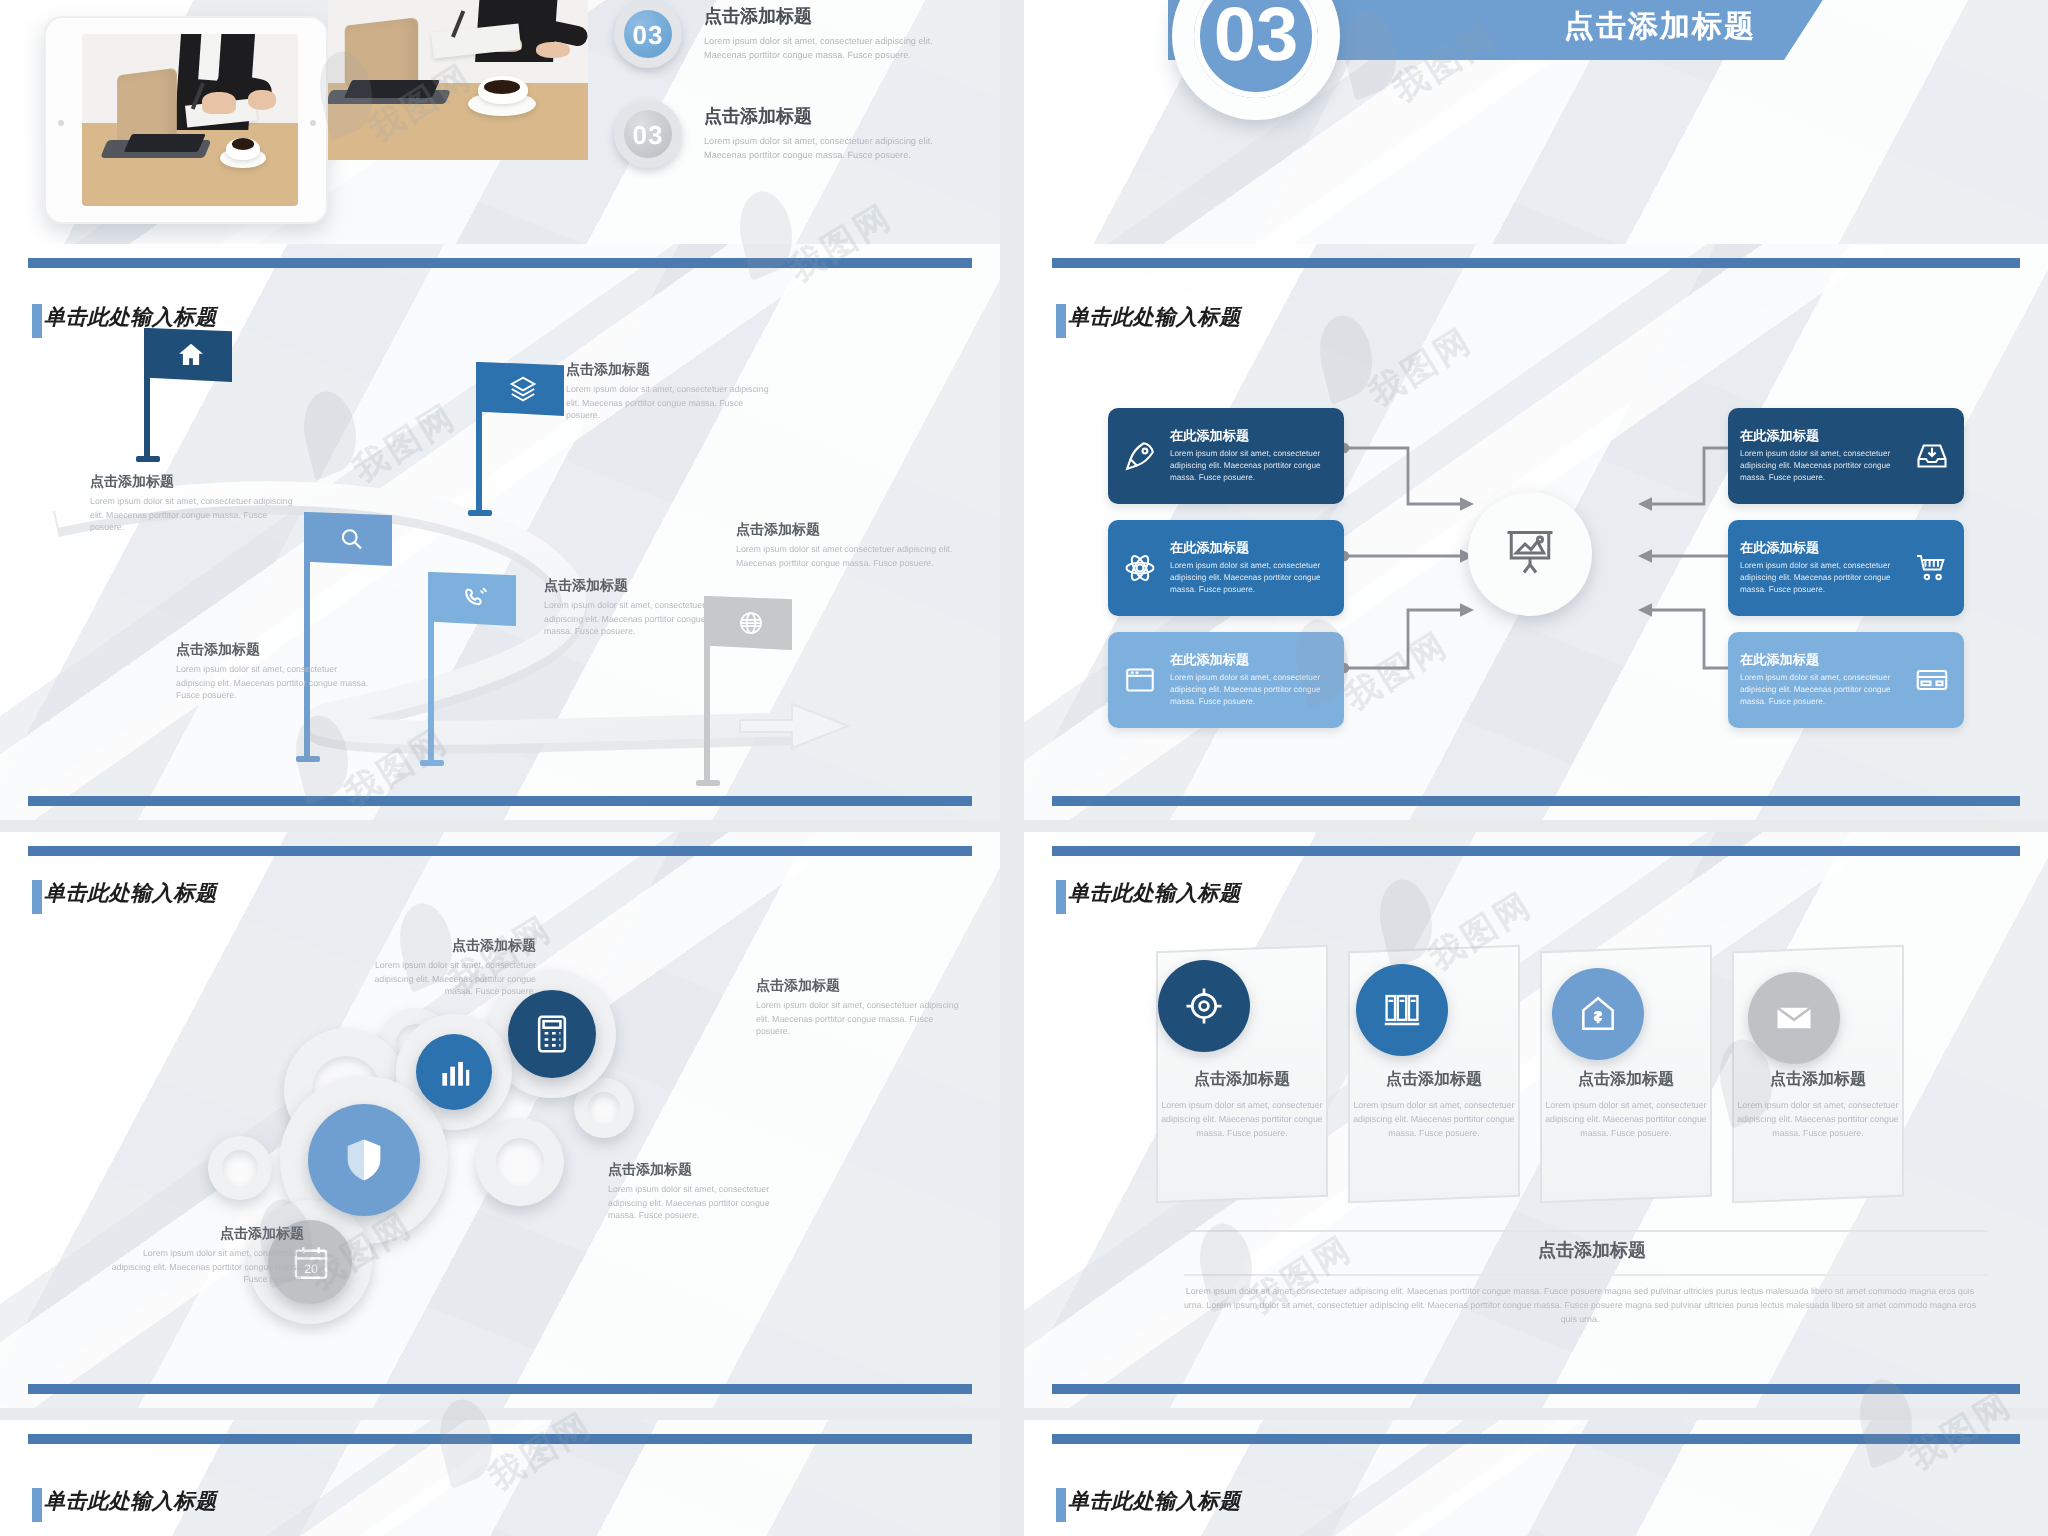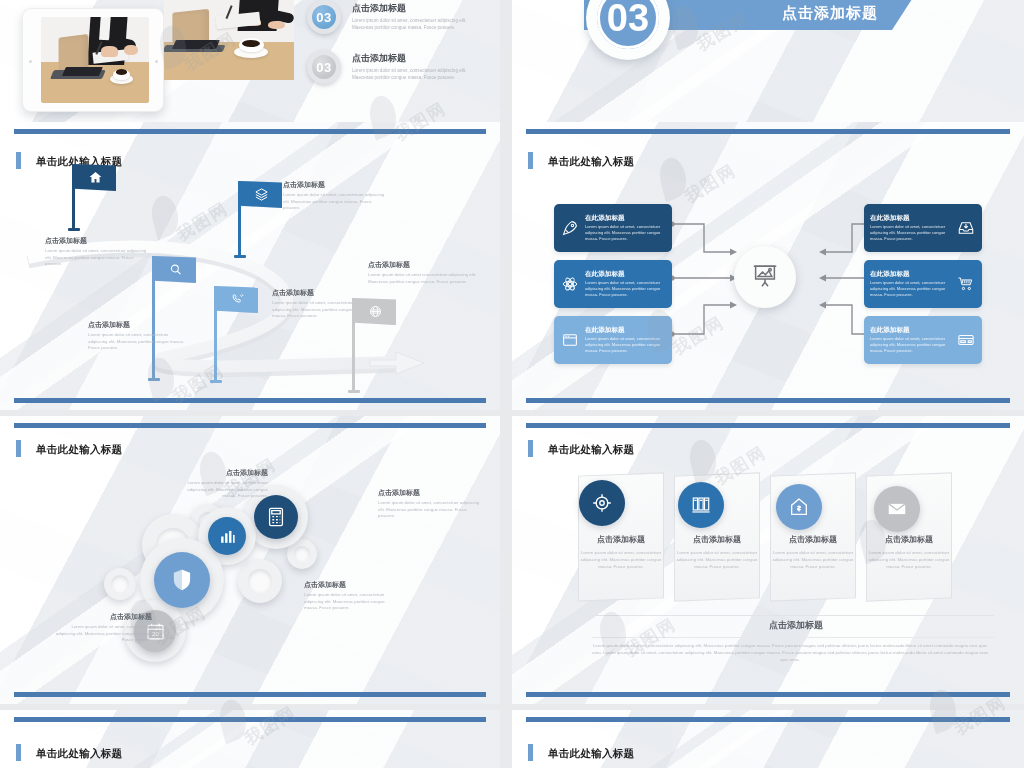--- a/index.html
+++ b/index.html
@@ -34,21 +34,21 @@
   
   .rule-top, .rule-bot {
     position: absolute; left: 14px; right: 14px; height: 5px;
     background: #4a7ab0;
   }
   .rule-top { top: 7px; }
   .rule-bot { bottom: 7px; }
 
   
   .s-title {
-    position: absolute; display: flex; align-items: flex-end; gap: 15px;
+    position: absolute; display: flex; align-items: flex-start; gap: 1px; font-style: italic;
   }
   .s-title .tick { width: 5px; height: 17px; background: #6f9fd0; flex: none; }
   .s-title .txt {
     font-size: 10.5px; font-weight: bold; color: #1e1e1e; letter-spacing: .3px;
     white-space: nowrap;
   }
 
   .h-cn { font-weight: bold; color: #4a4f56; white-space: nowrap; }
   .p-lorem { color: #b2b7bd; line-height: 1.45; }
 

